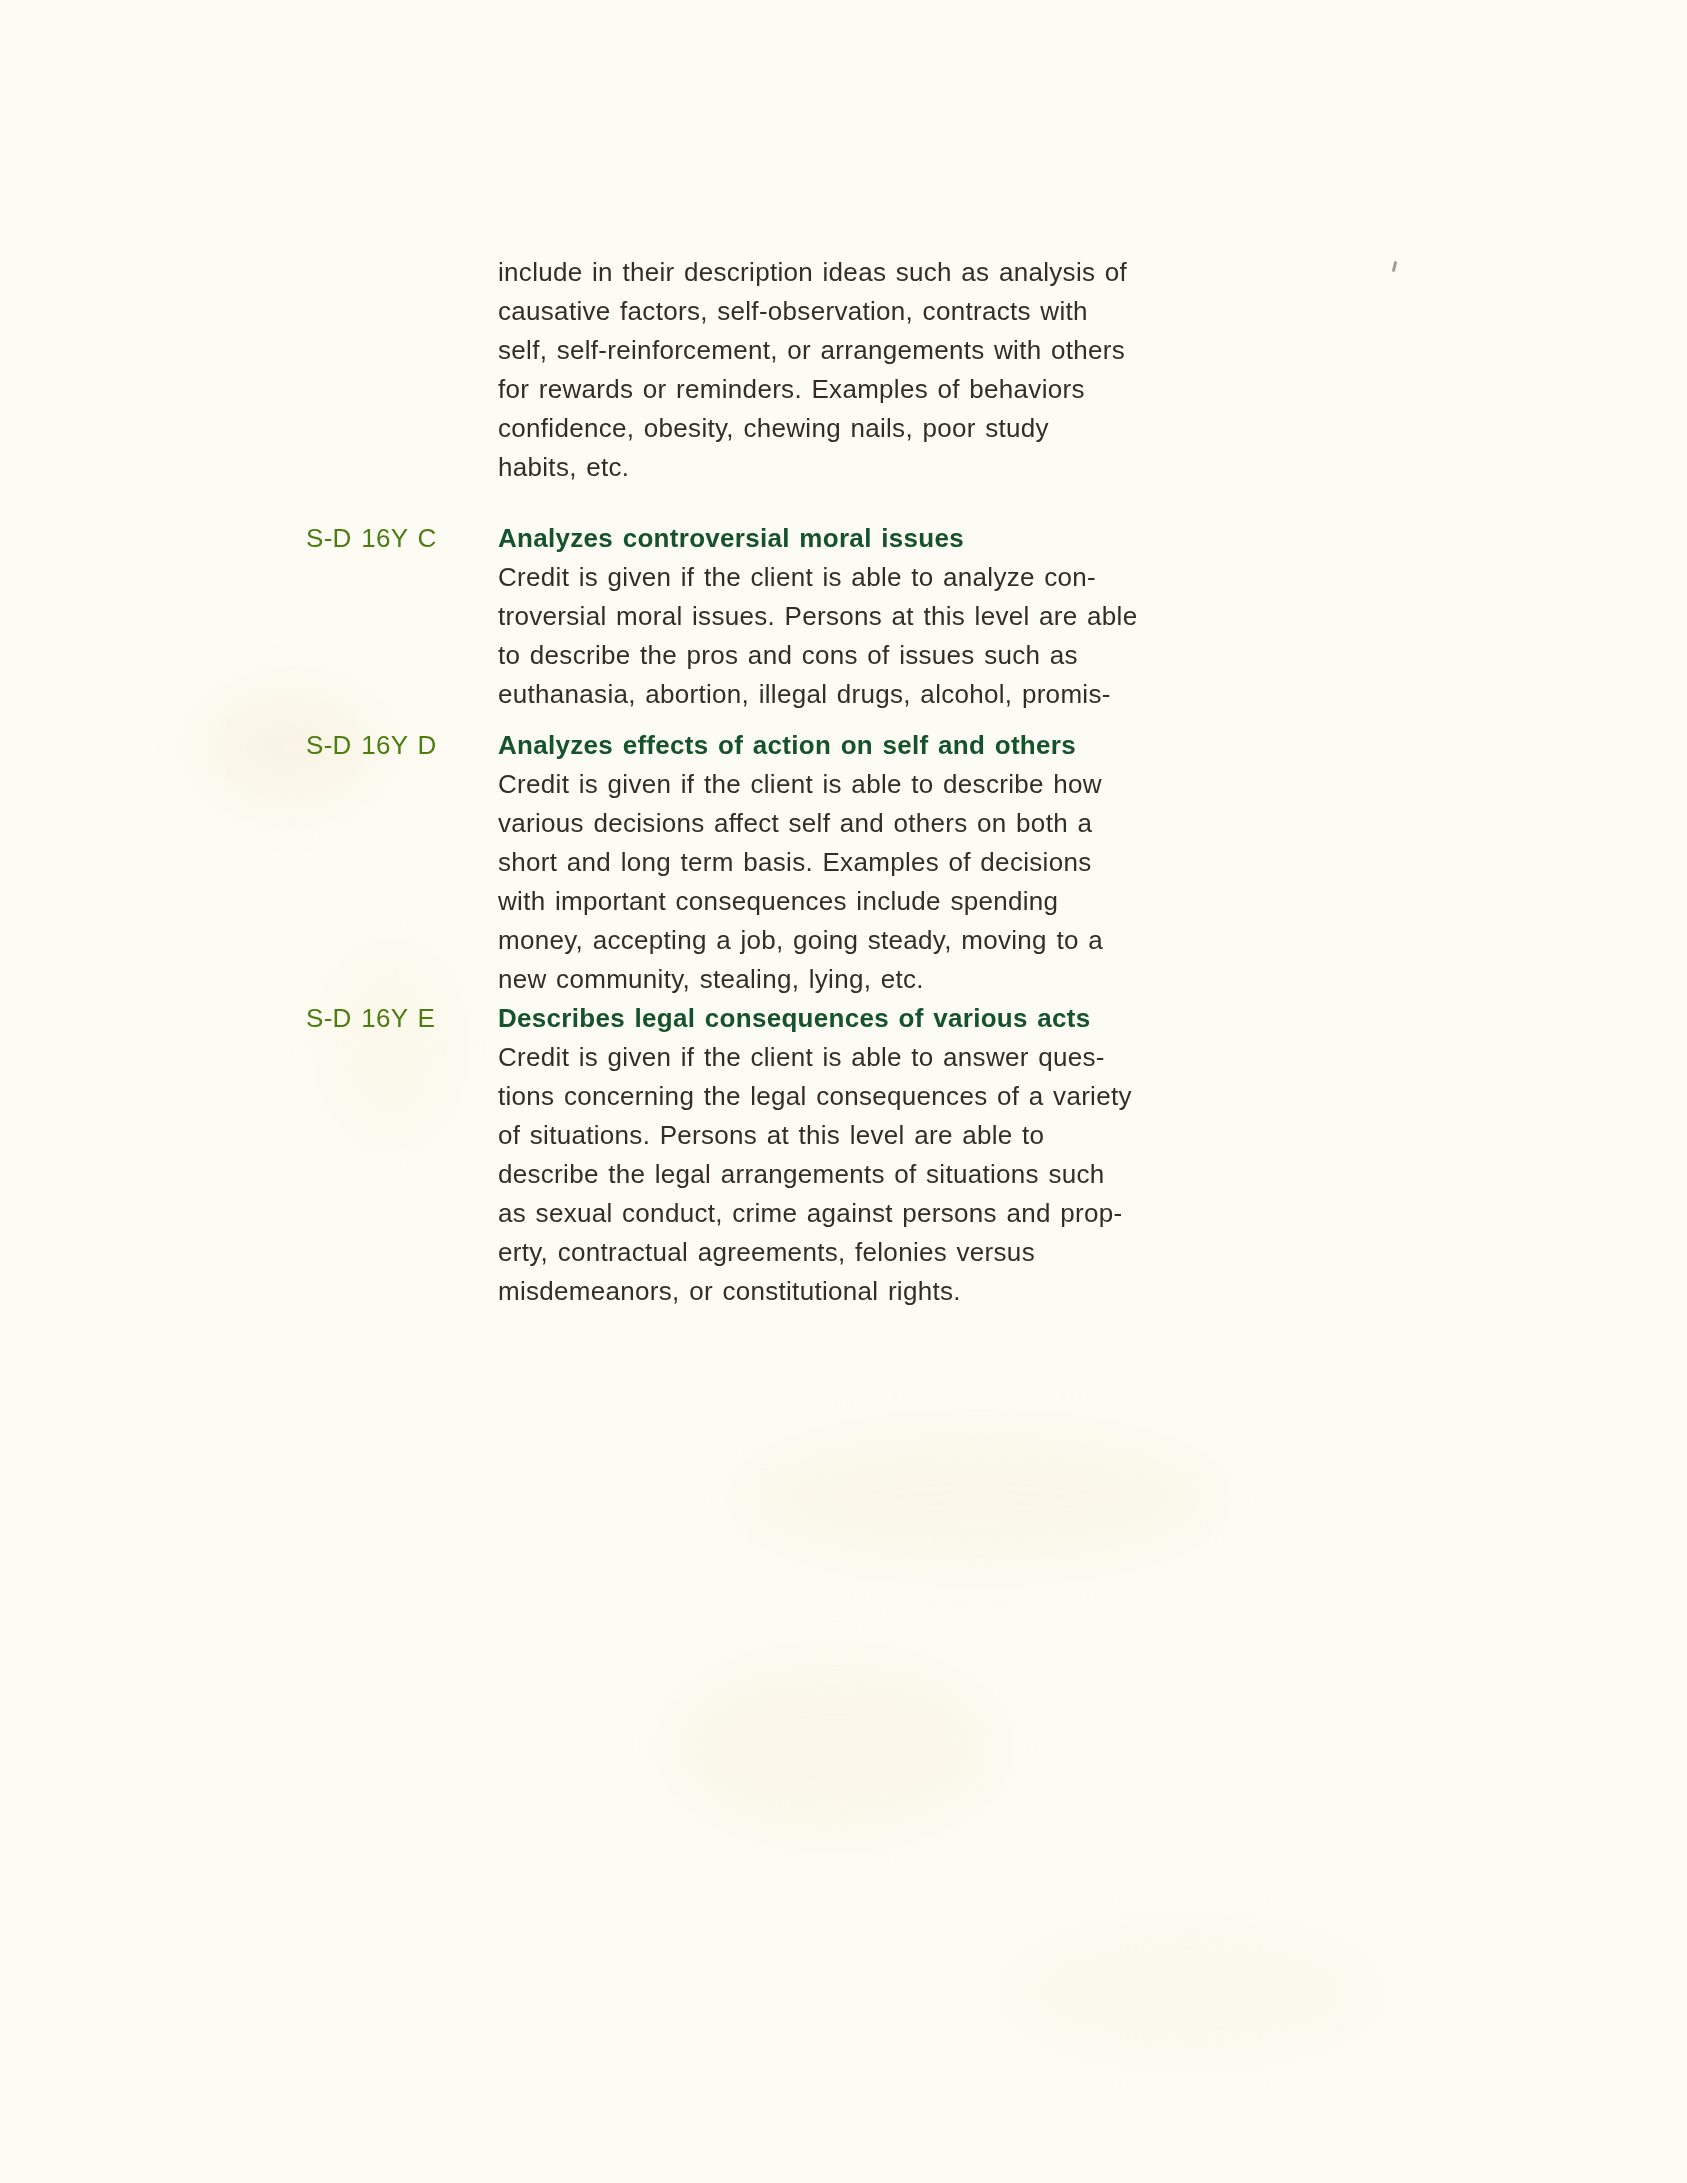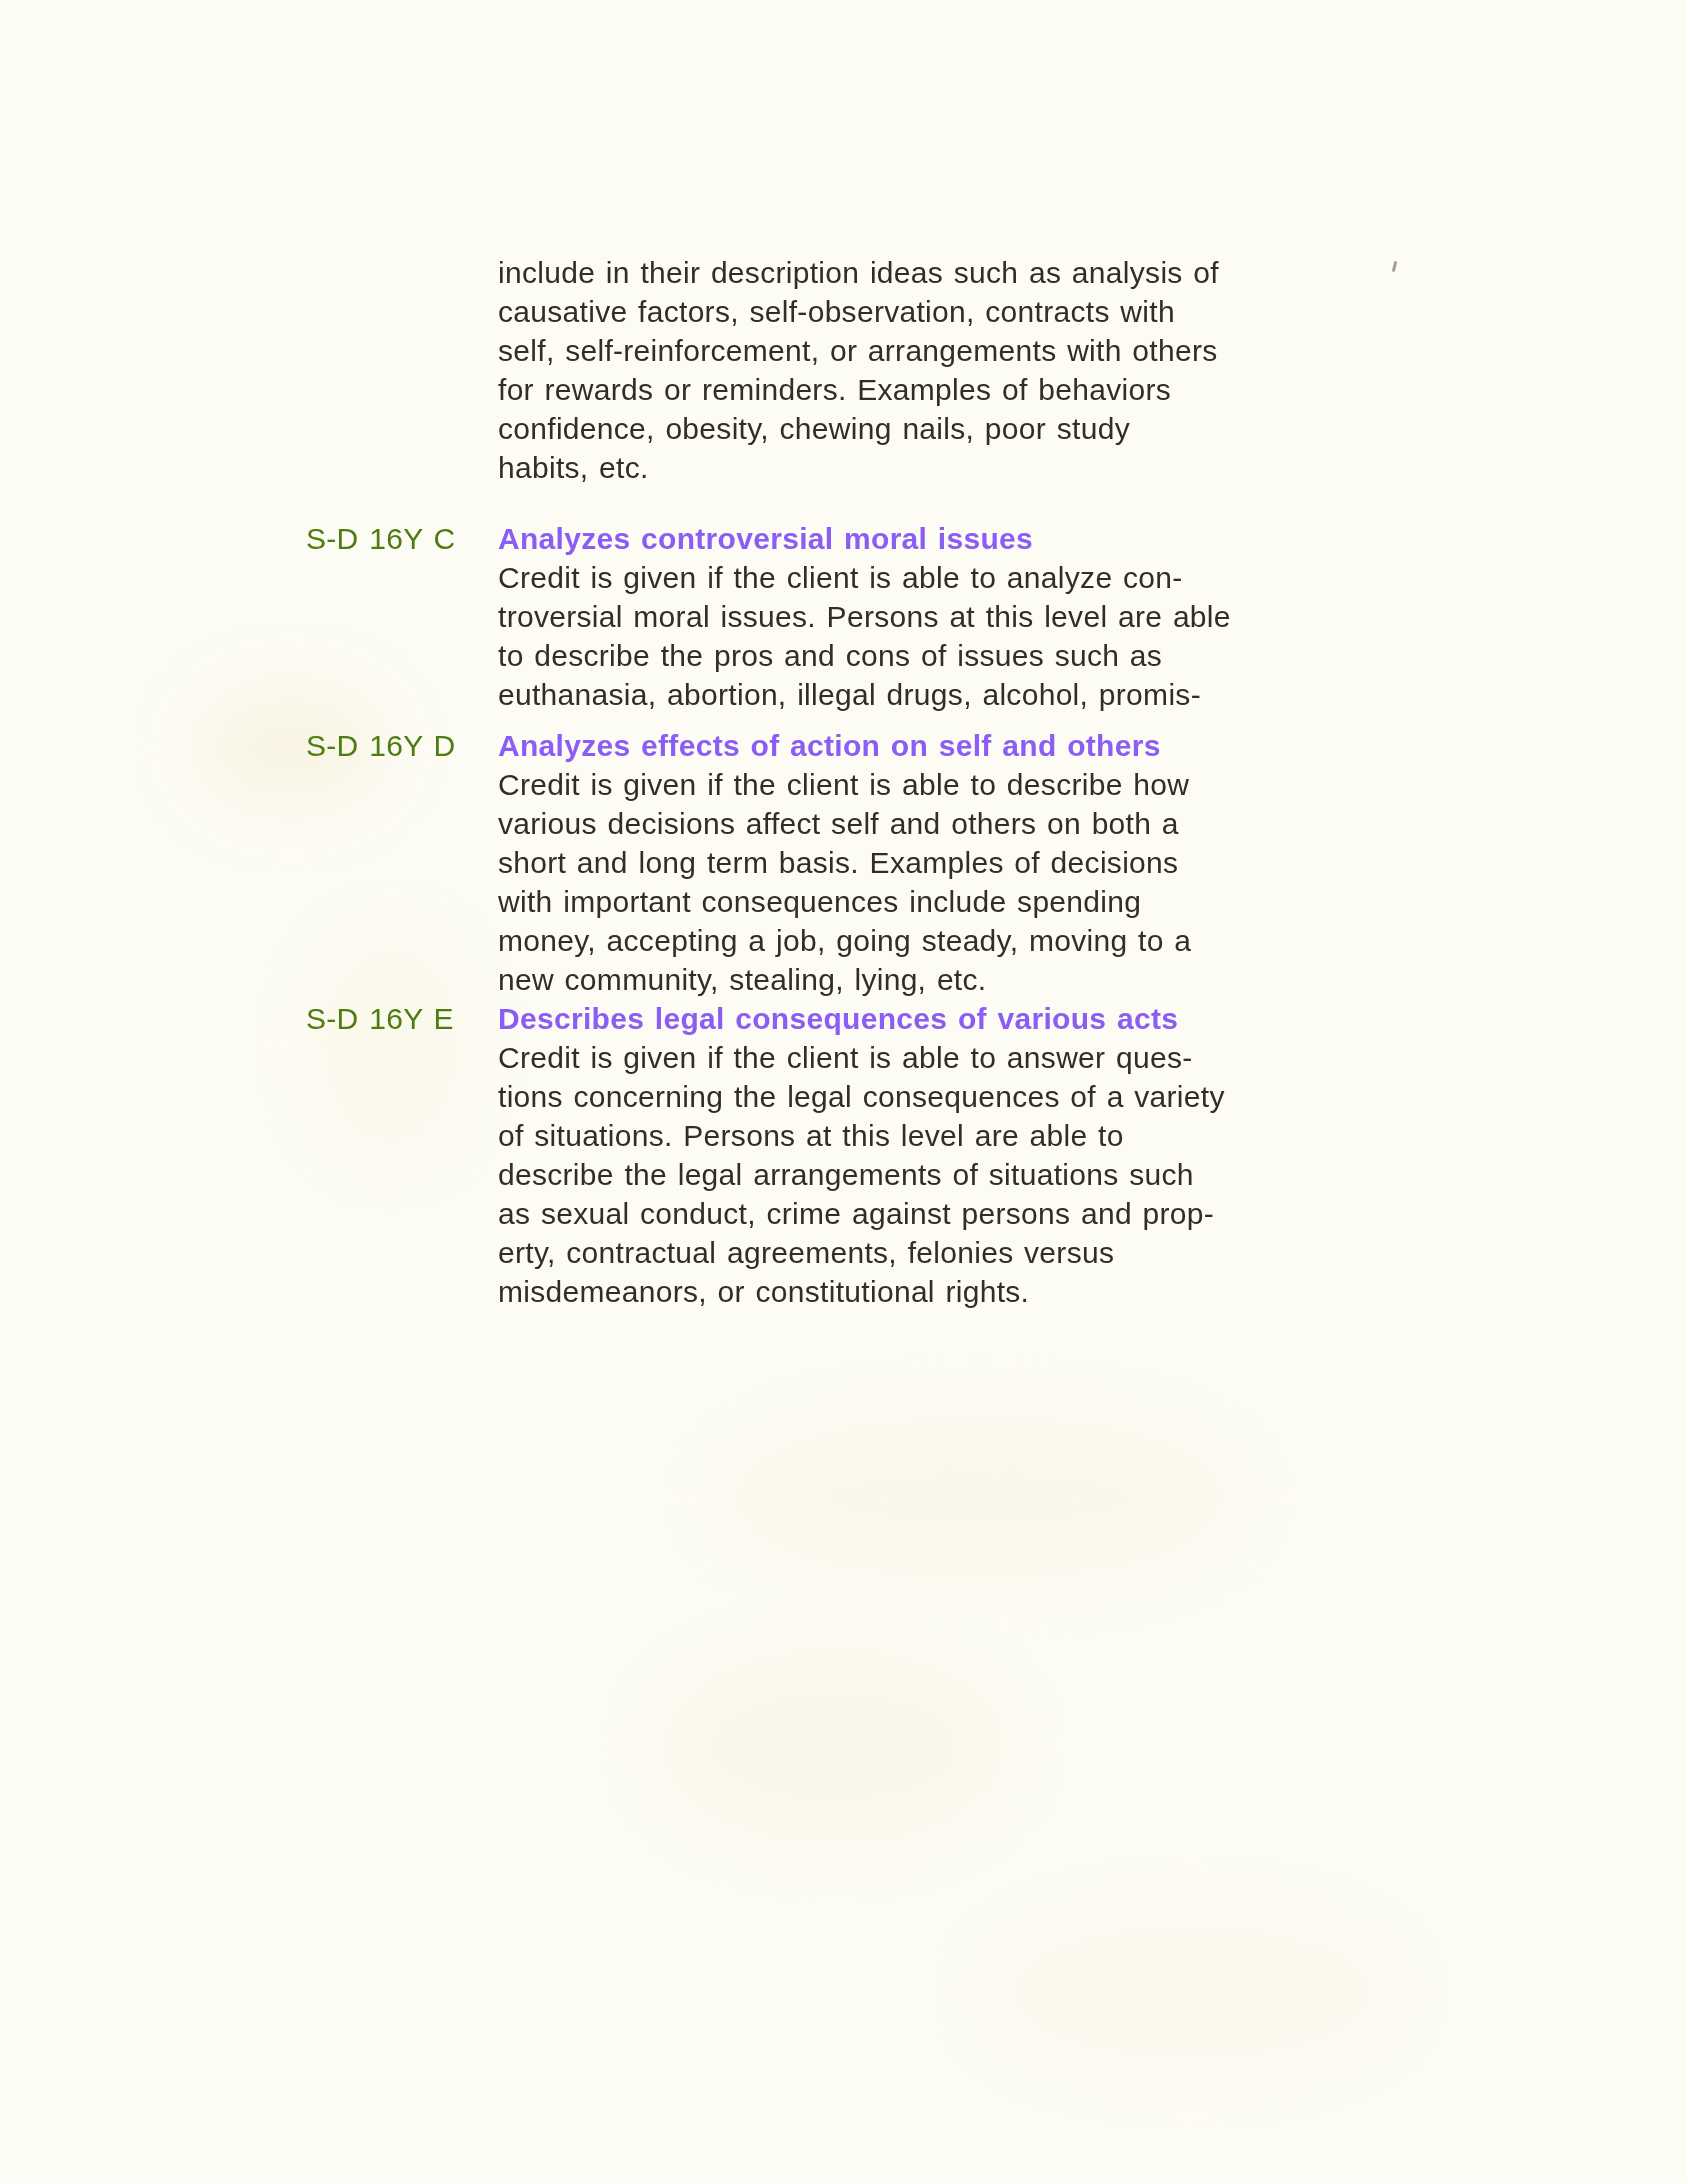--- a/index.html
+++ b/index.html
@@ -20,39 +20,39 @@
   .blob2 { left: 728px; top: 1422px; width: 503px; height: 152px; background: #f8f3e1; opacity: .5; }
   .blob3 { left: 662px; top: 1654px; width: 344px; height: 185px; background: #f7f1de; opacity: .45; }
   .blob4 { left: 318px; top: 939px; width: 146px; height: 212px; background: #f8f2e0; opacity: .4; }
   .blob5 { left: 992px; top: 1919px; width: 397px; height: 146px; background: #f8f3e3; opacity: .4; }
 
   .content {
     position: absolute;
     left: 306px; top: 253px;
     width: 1072px;
     color: #332d25;
-    font-size: 30px;
+    font-size: 26px;
     line-height: 39px;
     letter-spacing: 0.3px;
     word-spacing: 2px;
   }
   .entry {
     display: grid;
     grid-template-columns: 192px 880px;
   }
   .entry.sec-c { margin-top: 32px; }
   .entry.sec-d { margin-top: 12px; }
   .entry.sec-e { margin-top: 0; }
   .code {
     white-space: nowrap;
     color: #4d7c0f;
   }
   .heading {
     font-weight: bold;
-    color: #8b5cf6;
+    color: #14532d;
   }
   .line { white-space: nowrap; }
 
   
   .stray-mark {
     position: absolute;
     left: 1393px; top: 261px;
     width: 3.3px; height: 11.2px;
     background: #938d82;
     border-radius: 2px;

